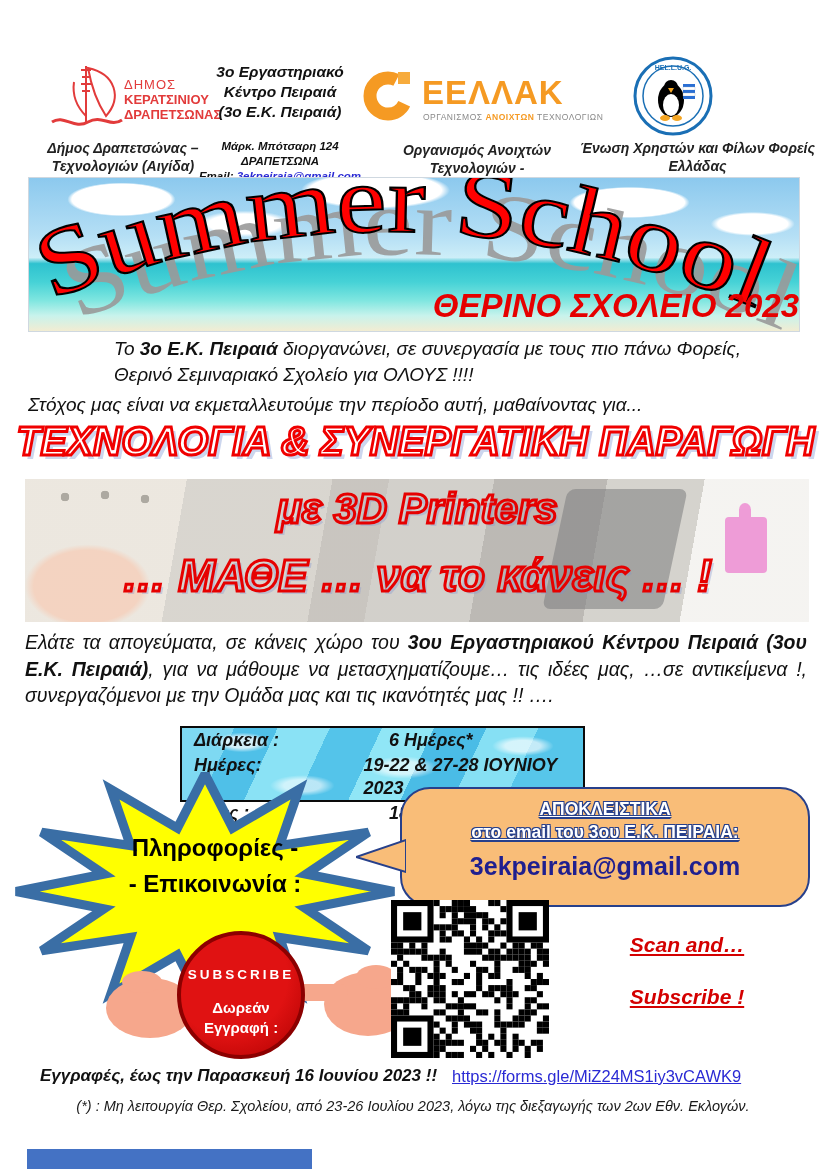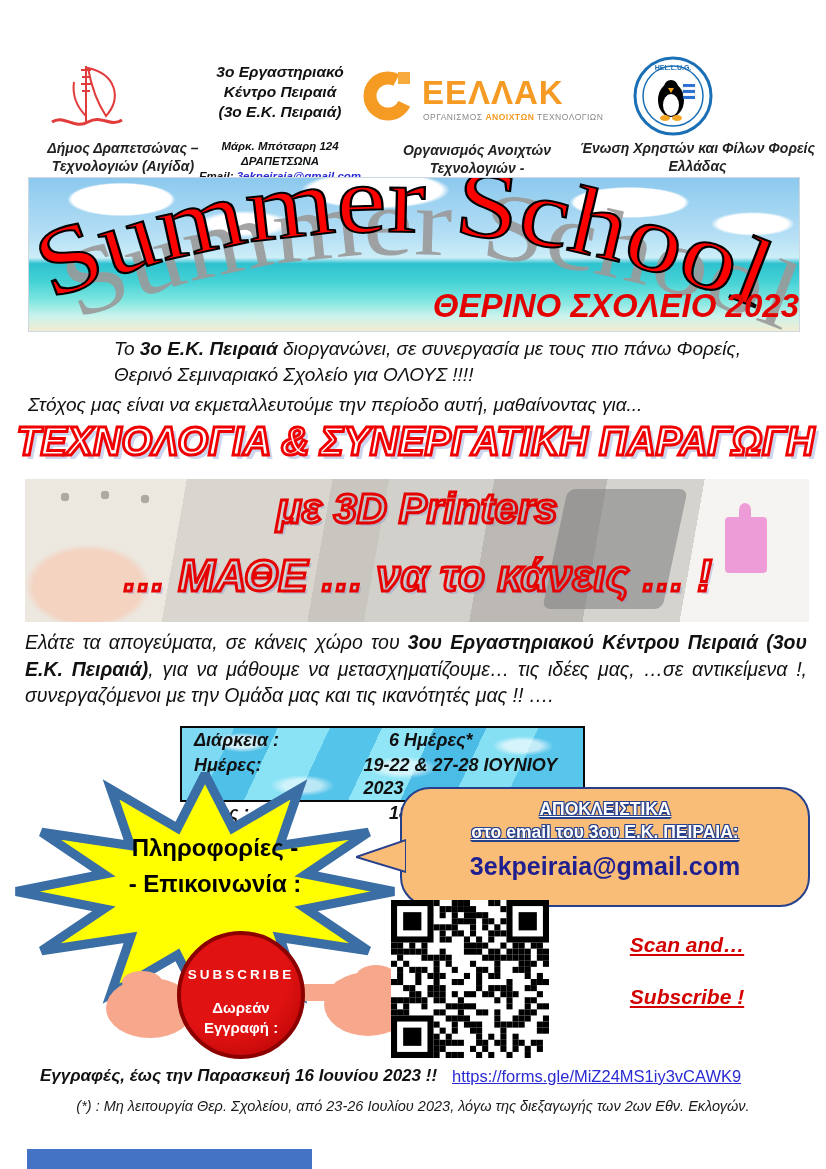--- a/index.html
+++ b/index.html
@@ -113,20 +113,25 @@
         <line x1="38" y1="6" x2="38" y2="62"></line>
         <line x1="33" y1="10" x2="43" y2="10"></line>
           <line x1="34" y1="17" x2="42" y2="17"></line>
         <line x1="33" y1="24" x2="43" y2="24"></line>
           <line x1="34" y1="31" x2="42" y2="31"></line>
         <path d="M40,8 C68,14 74,38 58,56 C50,44 44,30 40,8 Z"></path>
         <path d="M38,56 C30,48 24,36 26,22"></path>
         <path d="M4,62 C16,54 26,70 40,62 C54,54 62,68 74,60" stroke-width="3"></path>
       </g>
     </svg>
+    <div class="abs muni-text" style="left:76px;top:18px;">
+      <div class="t1">ΔΗΜΟΣ</div>
+      <div class="t2">ΚΕΡΑΤΣΙΝΙΟΥ</div>
+      <div class="t3">ΔΡΑΠΕΤΣΩΝΑΣ</div>
+    </div>
   </div>
   <div class="abs hdr-caption" style="left:28px;top:140px;width:190px;">
     <div>Δήμος Δραπετσώνας –</div>
     <div>Τεχνολογιών (Αιγίδα)</div>
   </div>
 
   <div class="abs school-title" style="left:196px;top:62px;width:168px;">
     <div>3ο Εργαστηριακό</div>
     <div>Κέντρο Πειραιά</div>
     <div>(3ο Ε.Κ. Πειραιά)</div>

